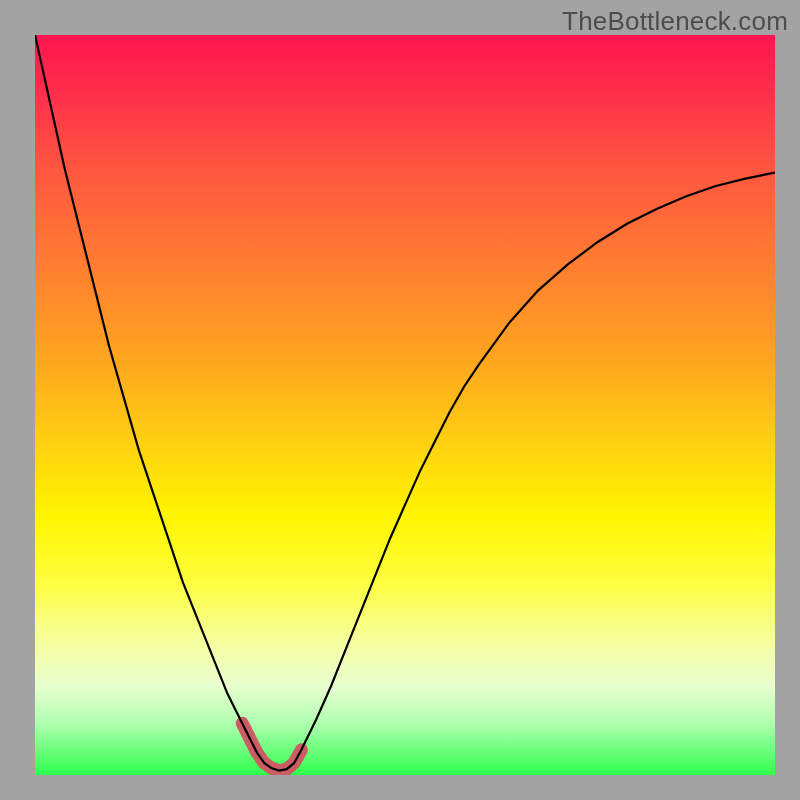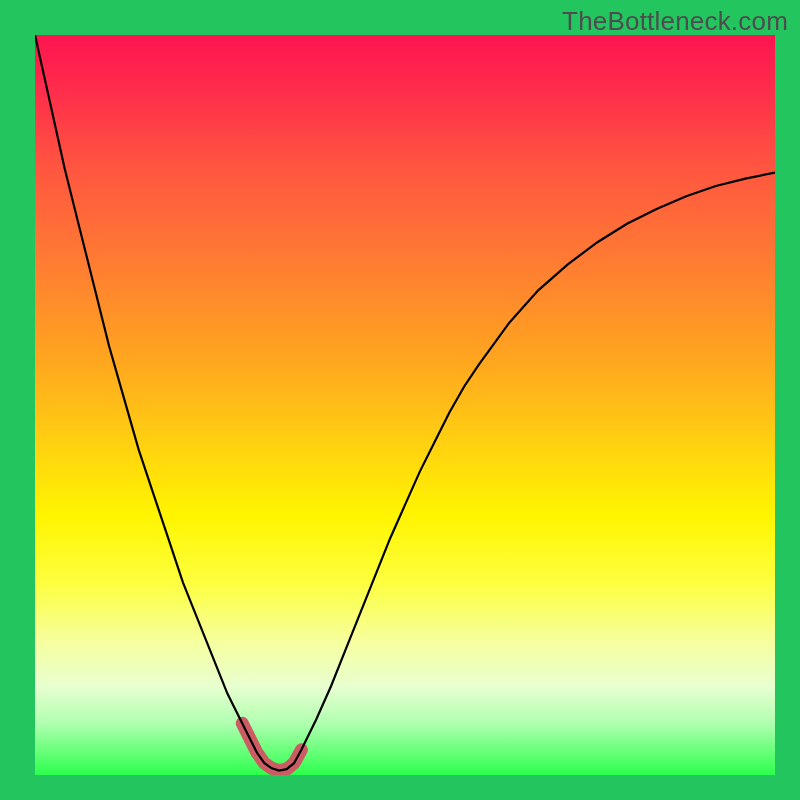--- a/index.html
+++ b/index.html
@@ -1,16 +1,16 @@
 <!DOCTYPE html>
 <html><head>
 <meta charset="utf-8">
 <style>
   html,body{margin:0;padding:0;width:800px;height:800px;overflow:hidden;background:#000;font-family:Arial,Helvetica,sans-serif}
-  .frame{position:absolute;left:0;top:0;width:800px;height:800px;background:#22c55e}
+  .frame{position:absolute;left:0;top:0;width:800px;height:800px;background:#a3a3a3}
   .plot{position:absolute;left:35px;top:35px;width:740px;height:740px;
     background:linear-gradient(to bottom,
       #ff1450 0%,
       #ff2f4b 8%,
       #ff5640 18%,
       #ff7a33 30%,
       #ffa61f 44%,
       #ffd011 55%,
       #fff500 65%,
       #fdff3f 74%,

